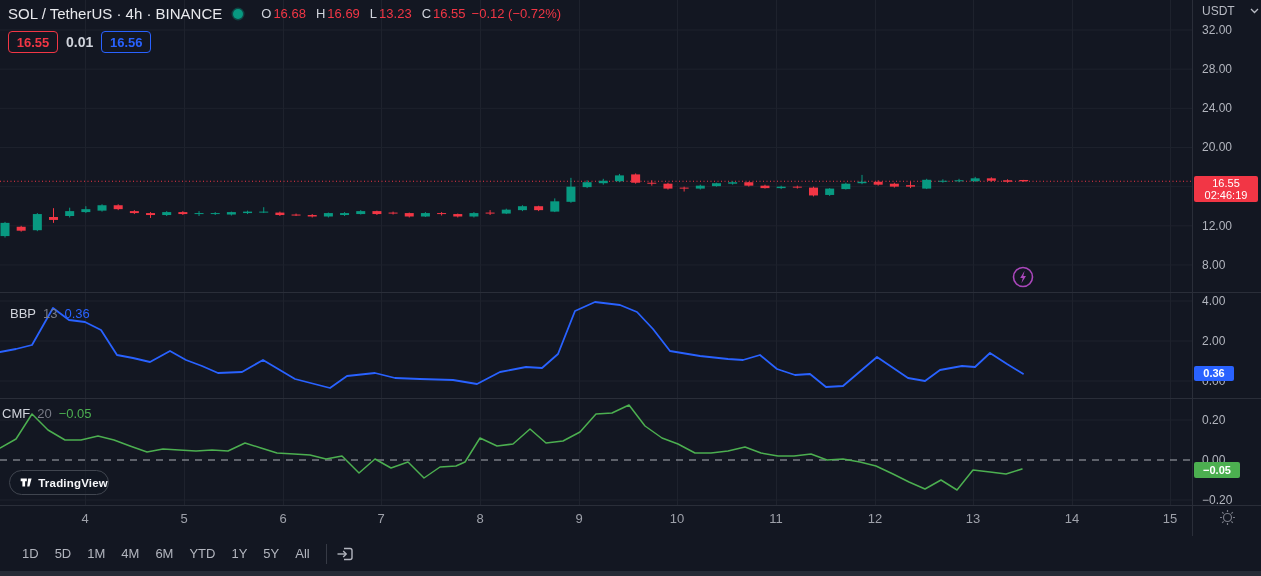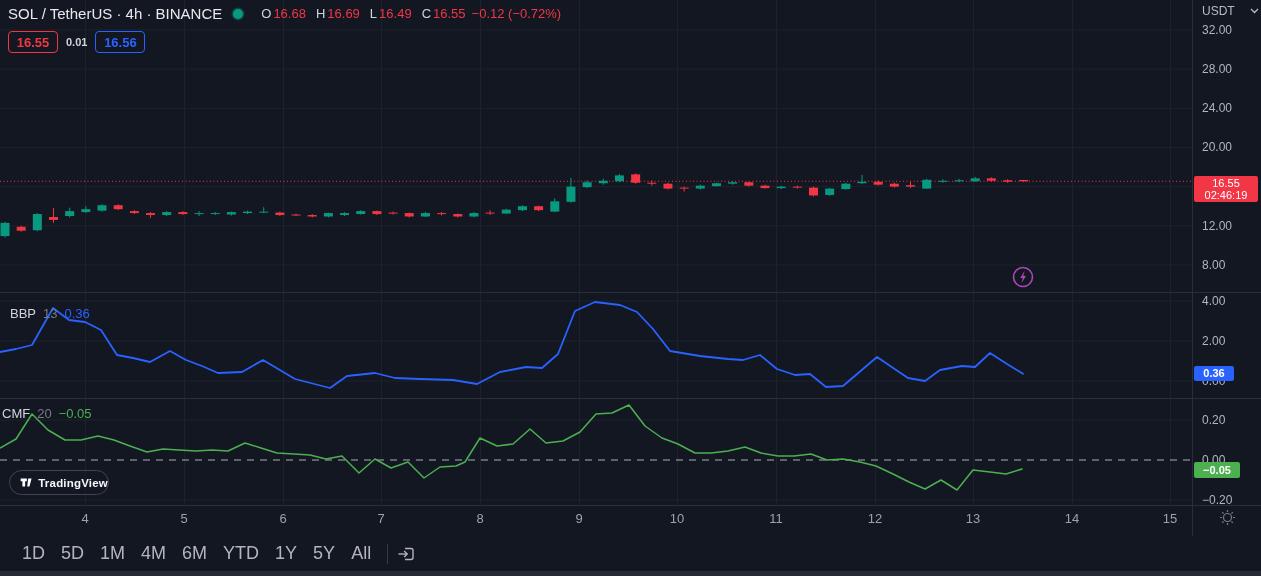--- a/index.html
+++ b/index.html
@@ -10,34 +10,34 @@
   .legend1{left:8px;top:5px;display:flex;align-items:center;font-size:15px;color:#e8e9ed;}
   .ohlc{font-size:13px;margin-left:14px;display:flex;align-items:center;gap:2px;}
   .ohlc .lab{color:#d1d4dc;margin-left:8px;}
   .ohlc .val{color:#f23645;}
   .ohlc .chg{color:#f23645;margin-left:4px;}
   .qrow{left:8px;top:31px;display:flex;align-items:center;gap:8px;}
   .qbox{height:20px;min-width:40px;padding:0 4px;border-radius:4px;border:1px solid;display:flex;
         align-items:center;justify-content:center;font-size:13px;font-weight:bold;background:rgba(19,23,34,.35);}
   .qbox.bid{border-color:#f23645;color:#f23645;}
   .qbox.ask{border-color:#2962ff;color:#2962ff;}
-  .spread{color:#d1d4dc;font-size:11px;font-weight:bold;}
+  .spread{color:#d1d4dc;font-size:14px;font-weight:bold;}
   .ind-legend{display:flex;gap:7px;font-size:13px;align-items:baseline;}
   .ind-name{color:#d1d4dc;}
   .ind-param{color:#787b86;}
   .usdt{left:1202px;top:4px;display:flex;align-items:center;gap:15px;color:#b8bbc4;font-size:12px;cursor:pointer;}
   .pricebox{left:1194px;width:64px;border-radius:2px;color:#fff;text-align:center;font-size:11px;line-height:12px;padding:1px 0;}
   .pricebox.red{top:176px;background:#f23645;}
   .valbox{left:1194px;border-radius:2px;color:#fff;text-align:center;font-size:11px;line-height:15px;font-weight:bold;}
   .valbox.blue{top:366px;width:40px;height:15px;background:#2962ff;}
   .valbox.green{top:462px;width:46px;height:16px;background:#4caf50;line-height:16px;}
   .tv-pill{left:9px;top:470px;width:100px;height:25px;border:1px solid #40454f;border-radius:14px;
            background:rgba(19,23,34,.55);display:flex;align-items:center;gap:6px;padding:0 0 0 10px;box-sizing:border-box;}
   .tv-pill span{color:#f5f6f9;font-size:11.5px;font-weight:bold;letter-spacing:.2px;}
-  .toolbar{left:0;top:537px;width:1261px;height:33px;display:flex;align-items:center;font-size:18px;color:#b2b5be;}
+  .toolbar{left:0;top:537px;width:1261px;height:33px;display:flex;align-items:center;font-size:13px;color:#b2b5be;}
   .ranges{display:flex;align-items:center;margin-left:14px;gap:0;}
   .range-btn{padding:3px 8px;border-radius:4px;cursor:pointer;}
   .tb-div{width:1px;height:20px;background:#363a45;margin:0 8px;}
   .tb-right{margin-left:auto;display:flex;align-items:center;margin-right:14px;gap:0;}
   .clock{color:#b2b5be;padding-right:10px;}
   .tb-btn{padding:3px 9px;border-radius:4px;cursor:pointer;}
   .bottom-strip{left:0;top:571px;width:1261px;height:5px;background:#262b36;}
   .lightning{left:1012px;top:266px;width:22px;height:22px;cursor:pointer;}
   .sun{left:1219px;top:509px;width:17px;height:17px;cursor:pointer;}
 </style>
@@ -238,21 +238,21 @@
     <span>SOL / TetherUS · 4h · BINANCE</span>
     <svg width="14" height="14" style="margin-left:9px">
       <circle cx="7" cy="7" r="5" fill="#089981" stroke="rgba(8,153,129,0.35)" stroke-width="3"></circle>
     </svg>
     <span class="ohlc">
       <span class="lab" style="margin-left:2px">O</span>
         <span class="val">16.68</span>
       <span class="lab">H</span>
         <span class="val">16.69</span>
       <span class="lab">L</span>
-        <span class="val">16.49</span>
+        <span class="val">13.23</span>
       <span class="lab">C</span>
         <span class="val">16.55</span>
       <span class="chg">−0.12 (−0.72%)</span>
     </span>
   </div>
 
   <div class="ov qrow">
     <span class="qbox bid">16.55</span>
     <span class="spread">0.01</span>
     <span class="qbox ask">16.56</span>

